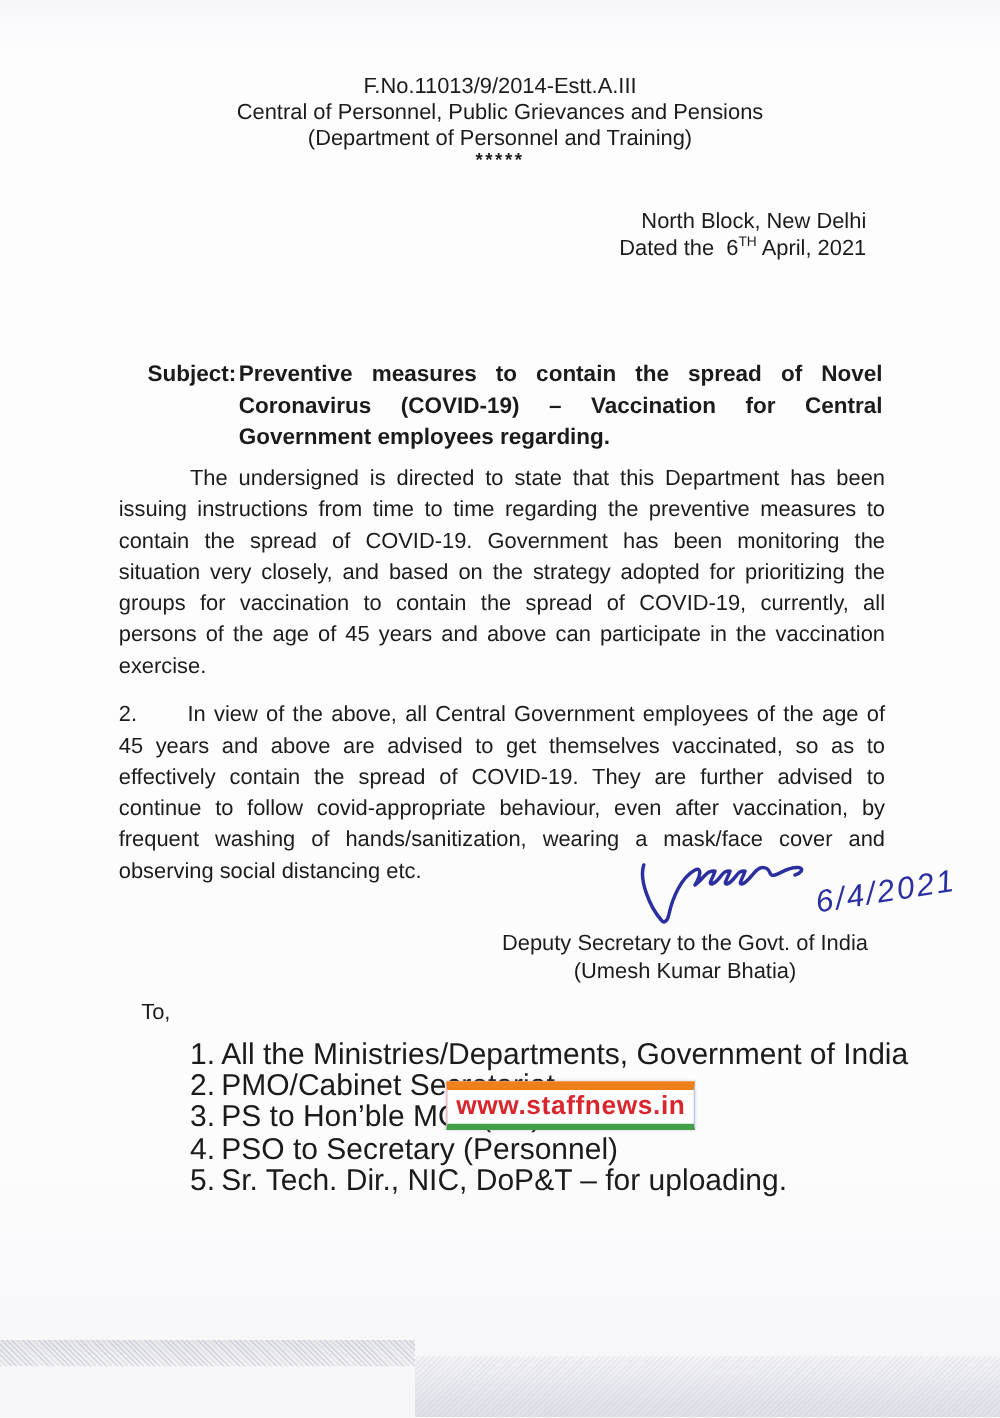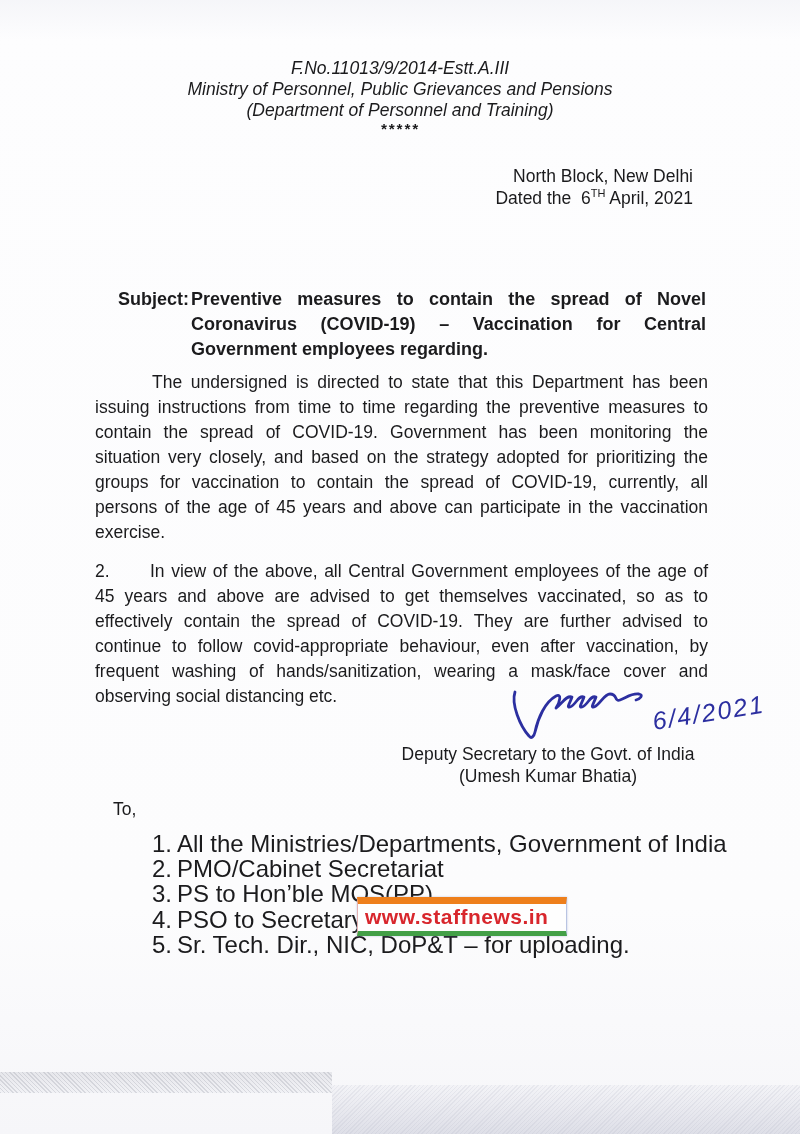--- a/index.html
+++ b/index.html
@@ -14,21 +14,20 @@
     -webkit-font-smoothing: antialiased;
   }
 
   
   .letterhead {
     position: absolute;
     top: 58px; left: 0; width: 100%;
     text-align: center;
     font-size: 17.5px;
     line-height: 21px;
-    font-style: italic;
   }
   .letterhead .stars {
     font-size: 15px;
     line-height: 15px;
     letter-spacing: 2px;
     font-weight: bold;
   }
 
   
   .place-date {
@@ -125,23 +124,22 @@
 
   
   .watermark {
     position: absolute;
     top: 865px; left: 357px;
     background: #fefefe;
     border-top: 7px solid #ee7f1b;
     border-bottom: 5px solid #43a047;
     border-left: 1px solid #e3b0b0;
     border-right: 1px solid #b9c4e2;
-    padding: 1px 18px 2px 7px;
+    padding: 1px 7px 2px 7px;
     box-shadow: 0 0 2px rgba(120,140,200,0.45);
-    margin-top: 32px;
   }
   .watermark .wm-text {
     font-size: 21px;
     font-weight: bold;
     letter-spacing: 0.5px;
     color: #d8262c;
     white-space: nowrap;
   }
 
   
@@ -165,21 +163,21 @@
 </style>
 </head>
 <body>
 
 <div class="page">
 
   <div class="artifact artifact-top-haze"></div>
 
   <header class="letterhead">
     <div>F.No.11013/9/2014-Estt.A.III</div>
-    <div>Ministry of Personnel, Public Grievances and Pensions</div>
+    <div>Central of Personnel, Public Grievances and Pensions</div>
     <div>(Department of Personnel and Training)</div>
     <div class="stars">*****</div>
   </header>
 
   <div class="place-date">
     <div>North Block, New Delhi</div>
     <div><span>Dated the&nbsp; 6</span><sup>TH</sup><span> April, 2021</span></div>
   </div>
 
 

